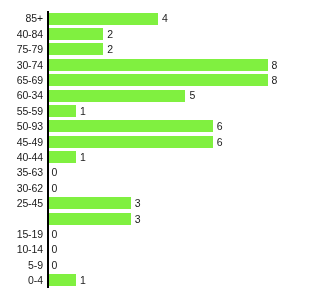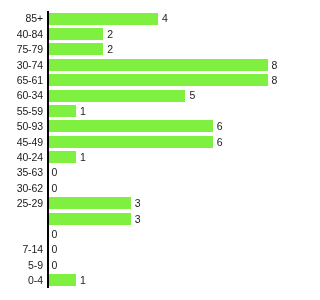--- a/index.html
+++ b/index.html
@@ -111,21 +111,21 @@
           </div>
         </div>
         <div class="bar-row">
           <div class="cat-label">30-74</div>
           <div class="bar-wrap">
             <div class="bar" style="width: 219px; background: rgb(128, 240, 64);"></div>
             <div class="val-label">8</div>
           </div>
         </div>
         <div class="bar-row">
-          <div class="cat-label">65-61</div>
+          <div class="cat-label">65-69</div>
           <div class="bar-wrap">
             <div class="bar" style="width: 219px; background: rgb(128, 240, 64);"></div>
             <div class="val-label">8</div>
           </div>
         </div>
         <div class="bar-row">
           <div class="cat-label">60-34</div>
           <div class="bar-wrap">
             <div class="bar" style="width: 136.875px; background: rgb(128, 240, 64);"></div>
             <div class="val-label">5</div>
@@ -146,61 +146,62 @@
           </div>
         </div>
         <div class="bar-row">
           <div class="cat-label">45-49</div>
           <div class="bar-wrap">
             <div class="bar" style="width: 164.25px; background: rgb(128, 240, 64);"></div>
             <div class="val-label">6</div>
           </div>
         </div>
         <div class="bar-row">
-          <div class="cat-label">40-24</div>
+          <div class="cat-label">40-44</div>
           <div class="bar-wrap">
             <div class="bar" style="width: 27.375px; background: rgb(128, 240, 64);"></div>
             <div class="val-label">1</div>
           </div>
         </div>
         <div class="bar-row">
           <div class="cat-label">35-63</div>
           <div class="bar-wrap">
             <div class="bar" style="width: 0px; background: rgb(128, 240, 64);"></div>
             <div class="val-label" style="margin-left: 3px;">0</div>
           </div>
         </div>
         <div class="bar-row">
           <div class="cat-label">30-62</div>
           <div class="bar-wrap">
             <div class="bar" style="width: 0px; background: rgb(128, 240, 64);"></div>
             <div class="val-label" style="margin-left: 3px;">0</div>
           </div>
         </div>
         <div class="bar-row">
-          <div class="cat-label">25-29</div>
+          <div class="cat-label">25-45</div>
           <div class="bar-wrap">
             <div class="bar" style="width: 82.125px; background: rgb(128, 240, 64);"></div>
             <div class="val-label">3</div>
           </div>
         </div>
         <div class="bar-row">
           <div class="bar-wrap">
             <div class="bar" style="width: 82.125px; background: rgb(128, 240, 64);"></div>
             <div class="val-label">3</div>
           </div>
         </div>
         <div class="bar-row">
-          <div class="bar-wrap">
-            <div class="bar" style="width: 0px; background: rgb(128, 240, 64);"></div>
-            <div class="val-label" style="margin-left: 3px;">0</div>
-          </div>
-        </div>
-        <div class="bar-row">
-          <div class="cat-label">7-14</div>
+          <div class="cat-label">15-19</div>
+          <div class="bar-wrap">
+            <div class="bar" style="width: 0px; background: rgb(128, 240, 64);"></div>
+            <div class="val-label" style="margin-left: 3px;">0</div>
+          </div>
+        </div>
+        <div class="bar-row">
+          <div class="cat-label">10-14</div>
           <div class="bar-wrap">
             <div class="bar" style="width: 0px; background: rgb(128, 240, 64);"></div>
             <div class="val-label" style="margin-left: 3px;">0</div>
           </div>
         </div>
         <div class="bar-row">
           <div class="cat-label">5-9</div>
           <div class="bar-wrap">
             <div class="bar" style="width: 0px; background: rgb(128, 240, 64);"></div>
             <div class="val-label" style="margin-left: 3px;">0</div>

